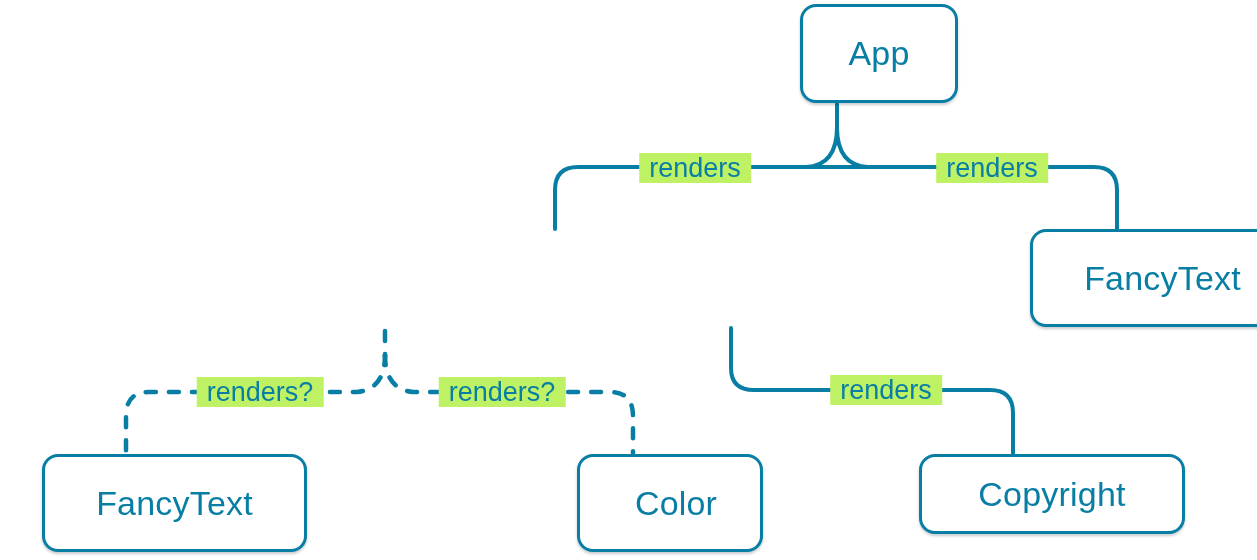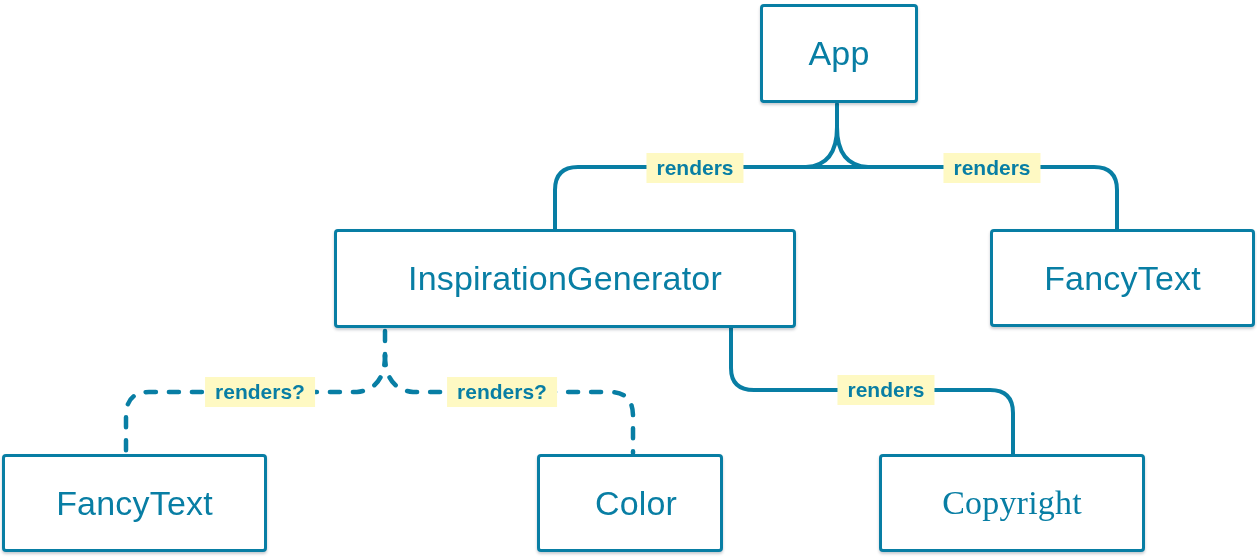--- a/index.html
+++ b/index.html
@@ -35,37 +35,38 @@
     stroke-dasharray: 10 13;
   }
 
   .node {
     position: absolute;
     display: flex;
     align-items: center;
     justify-content: center;
     background: #ffffff;
     border: 3px solid var(--accent);
-    border-radius: 4px;
+    border-radius: 16px;
     box-shadow: 0 2px 3px rgba(0, 20, 40, 0.22);
     color: var(--accent);
     font-size: 34px;
     font-weight: 500;
     letter-spacing: 0.2px;
     white-space: nowrap;
     z-index: 2;
+    margin-left: 40px;
   }
 
   .edge-label {
     position: absolute;
     transform: translate(-50%, -50%);
-    background: #fef9c3;
+    background: #bef264;
     color: var(--accent);
-    font-size: 21px;
-    font-weight: 700;
+    font-size: 27px;
+    font-weight: 400;
     line-height: 30px;
     padding: 0 10px;
     white-space: nowrap;
     z-index: 1;
   }
 </style>
 </head>
 <body>
 
 <div class="canvas">
@@ -85,23 +86,22 @@
   </svg>
 
   <span class="edge-label" style="left:695px; top:168px;">renders</span>
   <span class="edge-label" style="left:992px; top:168px;">renders</span>
   <span class="edge-label" style="left:260px; top:392px;">renders?</span>
   <span class="edge-label" style="left:502px; top:392px;">renders?</span>
   <span class="edge-label" style="left:886px; top:390px;">renders</span>
 
   <div class="node" style="left:760px; top:4px; width:158px; height:99px;">App</div>
 
-  <div class="node" style="left:334px; top:229px; width:462px; height:99px;">InspirationGenerator</div>
 
   <div class="node" style="left:990px; top:229px; width:265px; height:98px;">FancyText</div>
 
   <div class="node" style="left:2px; top:454px; width:265px; height:98px;">FancyText</div>
 
   <div class="node" style="left:537px; top:454px; width:186px; height:98px;padding-left:12px;">Color</div>
 
-  <div class="node" style="left:879px; top:454px; width:266px; height:98px;font-family:Liberation Serif, serif;">Copyright</div>
+  <div class="node" style="left:879px; top:454px; width:266px; height:80px;">Copyright</div>
 
 </div>
 
 </body></html>

